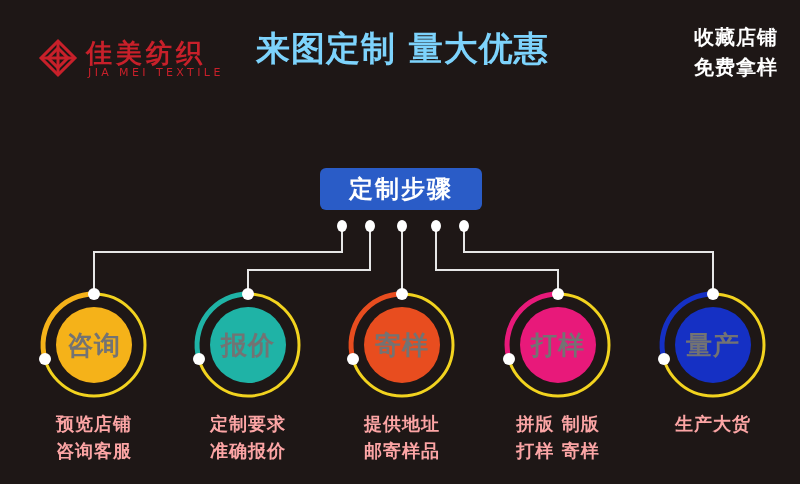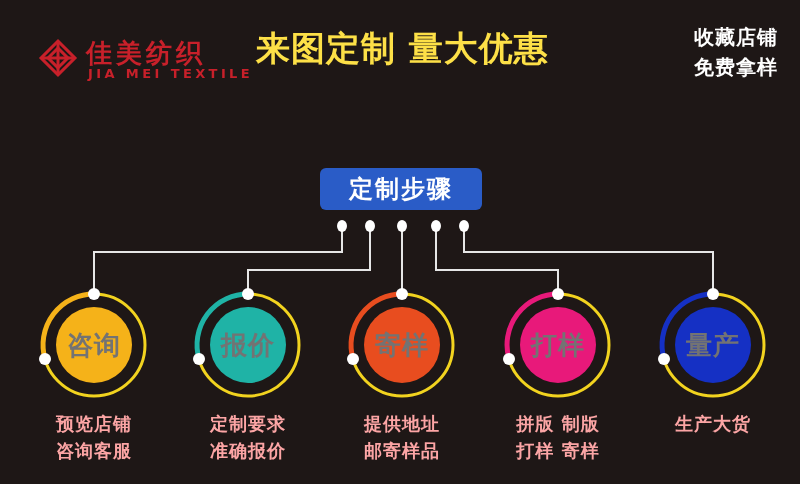--- a/index.html
+++ b/index.html
@@ -1,22 +1,22 @@
 <!DOCTYPE html>
 <html><head>
 <meta charset="utf-8">
 <style>
   html, body { margin:0; padding:0; }
   body { width:800px; height:484px; background:#1e1716; overflow:hidden; position:relative;
          font-family:"DejaVu Sans", sans-serif; }
   .abs { position:absolute; }
   .logo { left:36px; top:36px; width:170px; height:44px; }
   .logo-cn { left:86px; top:36px; color:#c8202a; font-family:"DejaVu Serif", serif; font-size:26px; letter-spacing:4px; font-weight:bold; }
-  .logo-en { left:88px; top:66px; color:#c8202a; font-size:13px; letter-spacing:3.4px; font-weight:bold; }
-  .headline { left:256px; top:26px; color:#fde047; font-size:34px; font-weight:bold; letter-spacing:1px; white-space:nowrap; }
+  .logo-en { left:88px; top:66px; color:#c8202a; font-size:11px; letter-spacing:3.4px; font-weight:normal; }
+  .headline { left:256px; top:26px; color:#7dd3fc; font-size:34px; font-weight:bold; letter-spacing:1px; white-space:nowrap; }
   .corner { right:22px; top:22px; color:#fff; font-size:20px; font-weight:bold; line-height:30px; text-align:right; letter-spacing:1px;font-family:Liberation Serif, serif; }
   .pill { left:320px; top:168px; width:162px; height:42px; border-radius:6px; background:#2a5cc7; color:#fff;
           font-size:24px; font-weight:bold; display:flex; align-items:center; justify-content:center; letter-spacing:2px; }
   svg.conn { left:0; top:0; }
   .step-label { color:#737373; font-size:26px; font-weight:bold; width:120px; text-align:center; letter-spacing:1px; }
   .desc { color:#fca5a5; font-size:18px; font-weight:bold; line-height:27px; width:150px; text-align:center; letter-spacing:1px; white-space:nowrap; }
 </style>
 </head>
 <body>
 

